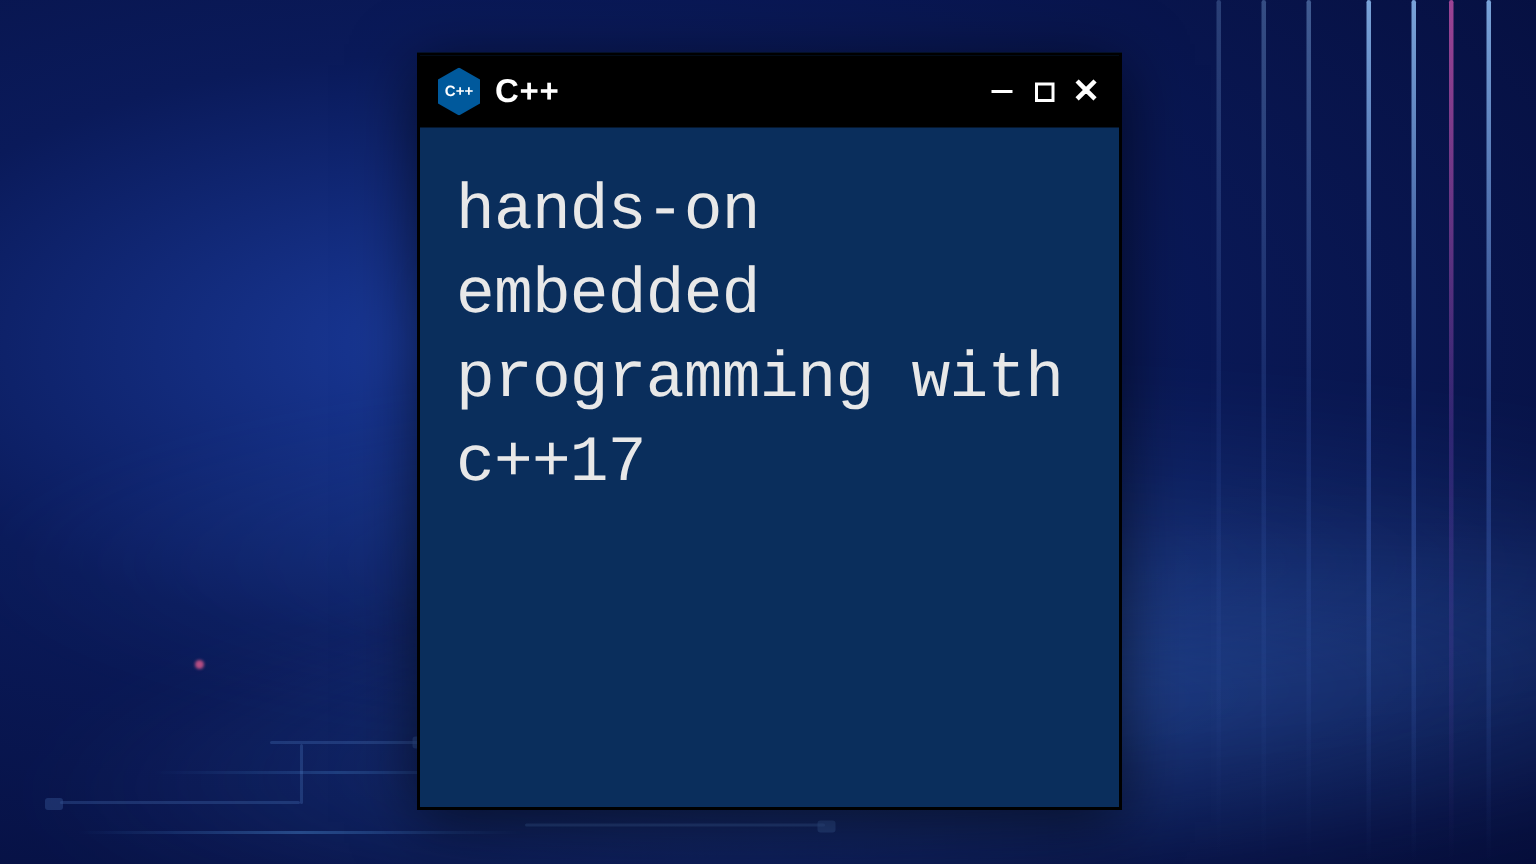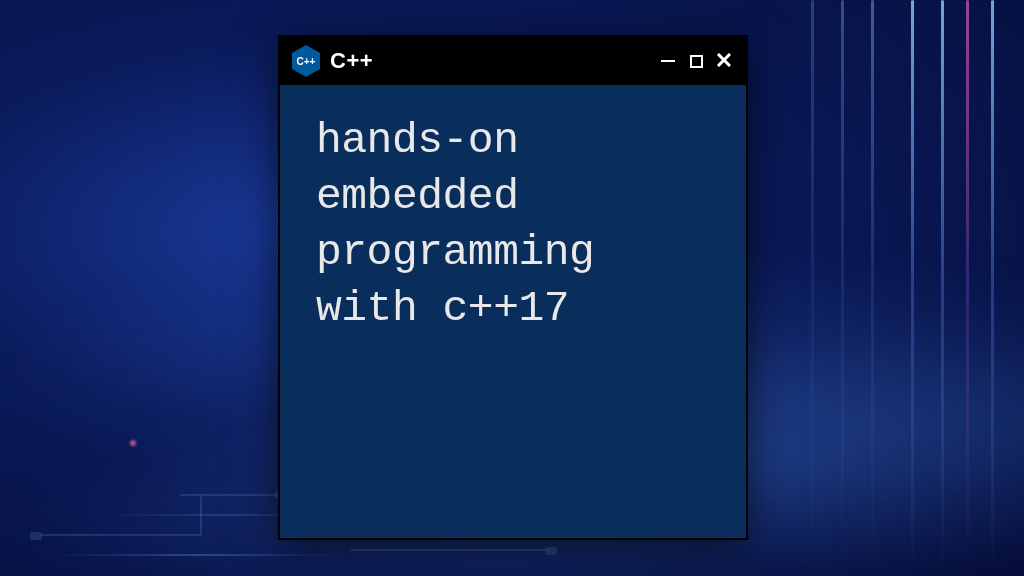--- a/index.html
+++ b/index.html
@@ -232,21 +232,21 @@
     }
     
     .close-x {
       font-size: 22px;
       font-weight: bold;
       line-height: 1;
       font-family: Arial, sans-serif;
     }
     
     .window-body {
-      padding: 28px 36px;
+      padding: 28px 24px;
       color: #e8e8e8;
       font-size: 43px;
       line-height: 1.3;
       font-family: 'Consolas', 'Liberation Mono', 'Courier New', monospace;
       letter-spacing: -0.5px;
     }
   </style>
 </head>
 <body>
 

